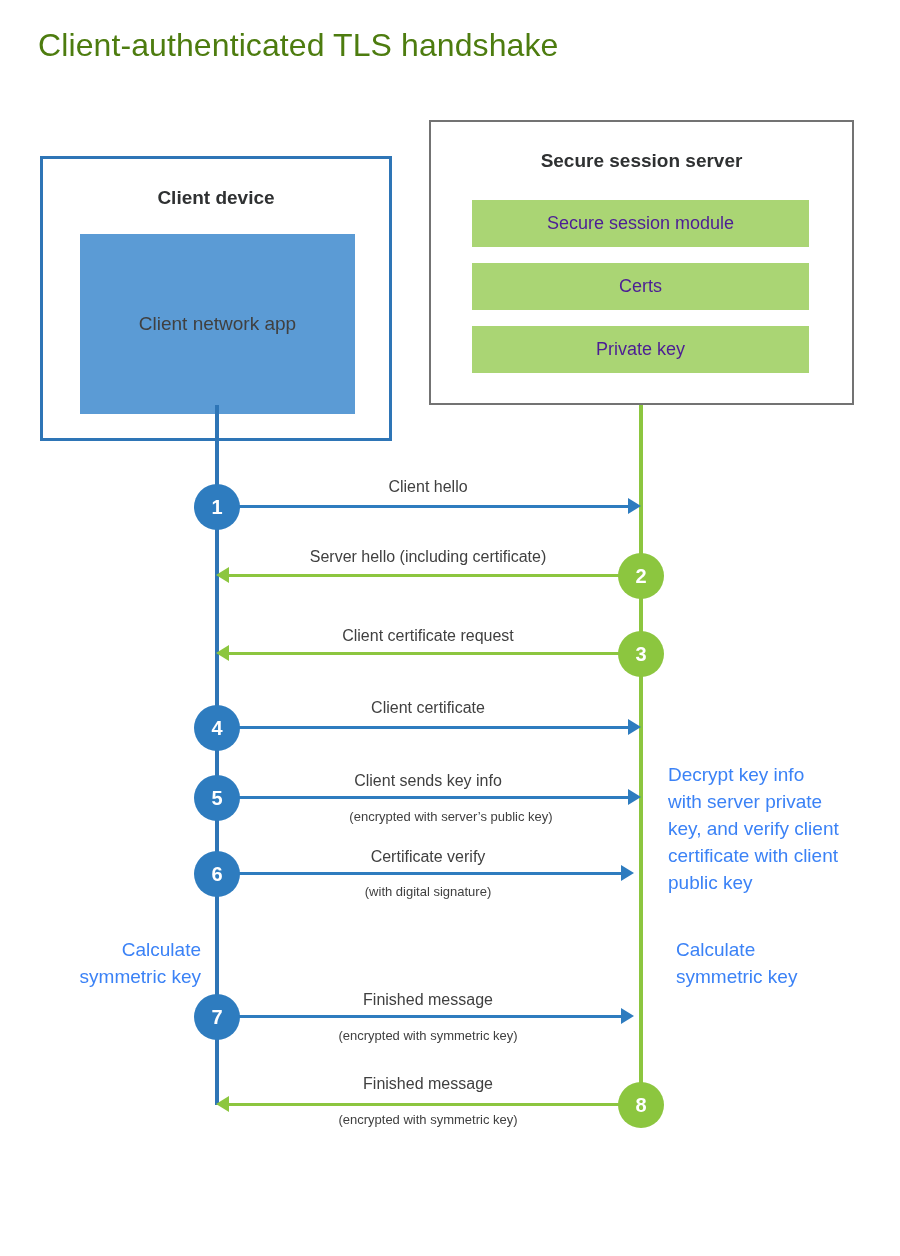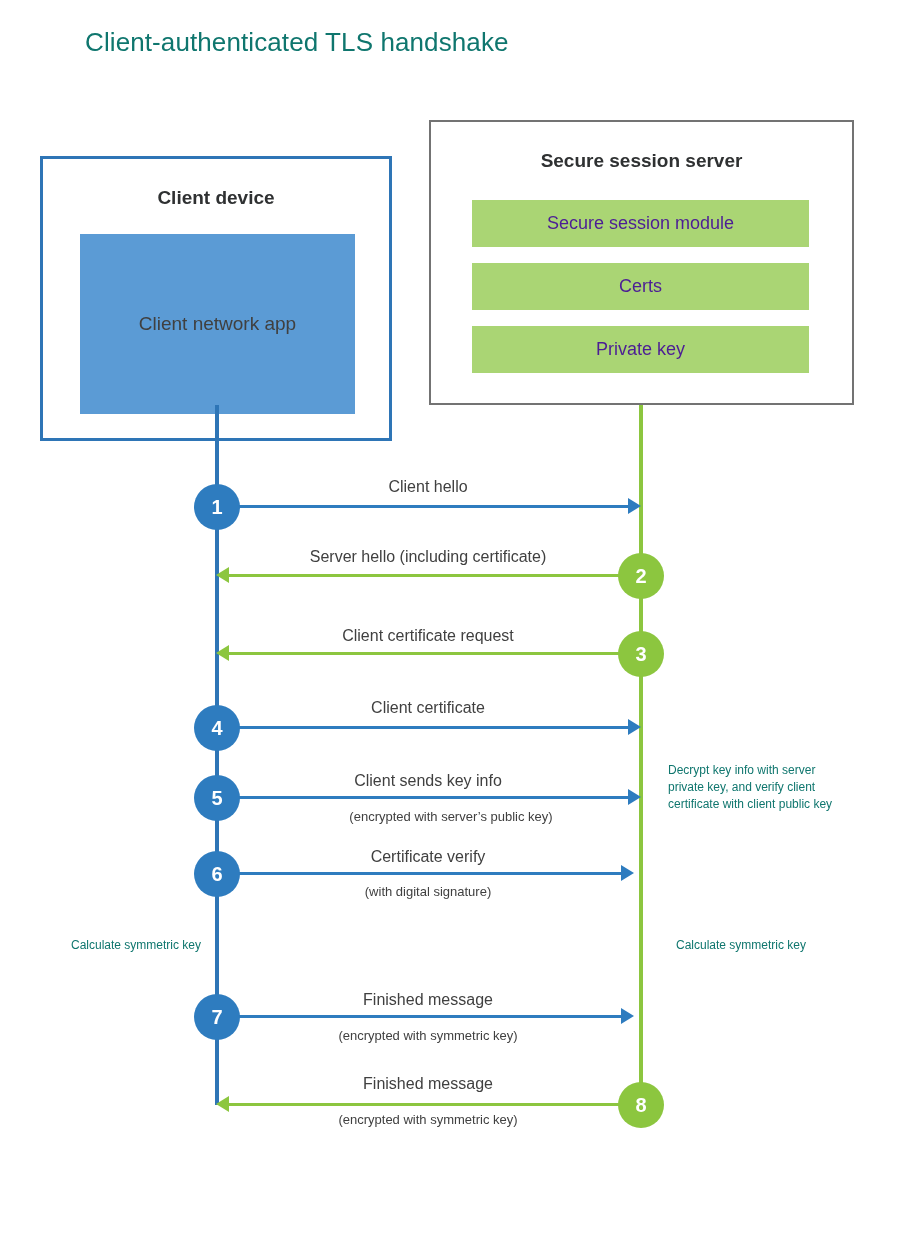--- a/index.html
+++ b/index.html
@@ -19,26 +19,25 @@
     position: absolute;
     inset: 0;
     width: 900px;
     height: 1256px;
   }
 
   .page-title {
     position: absolute;
     left: 38px;
     top: 27px;
-    font-size: 26px;
+    font-size: 32px;
     font-weight: 400;
-    color: #0f766e;
+    color: #4d7c0f;
     letter-spacing: 0.1px;
     white-space: nowrap;
-    margin-left: 47px;
   }
 
   
   .actor-box {
     position: absolute;
     background: #ffffff;
     box-sizing: border-box;
   }
   #client-box {
     left: 40px;
@@ -166,22 +165,22 @@
     font-size: 13px;
     color: #404040;
     text-align: center;
     white-space: nowrap;
     transform: translateX(-50%);
   }
 
   
   .side-note {
     position: absolute;
-    font-size: 12px;
-    color: #0f766e;
+    font-size: 19px;
+    color: #3b82f6;
     line-height: 1.42;
   }
   .side-note.right-align { text-align: right; }
   .side-note.left-align  { text-align: left; }
 </style>
 </head>
 <body>
 
 <div id="diagram">
 

